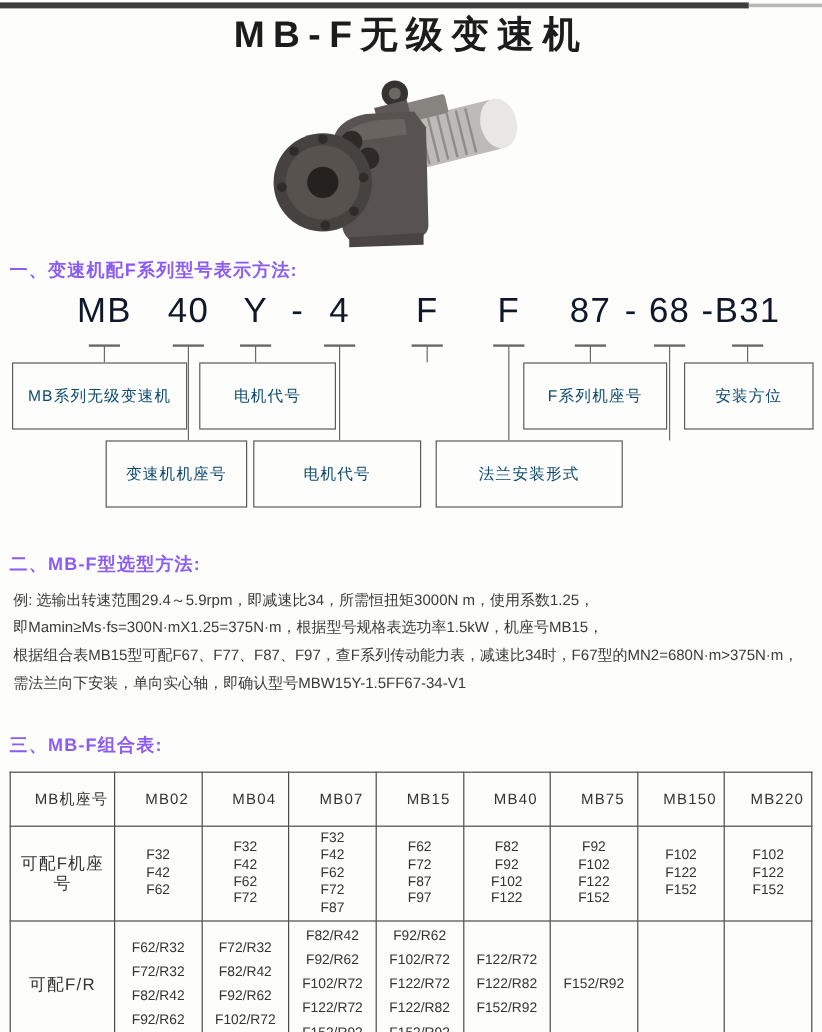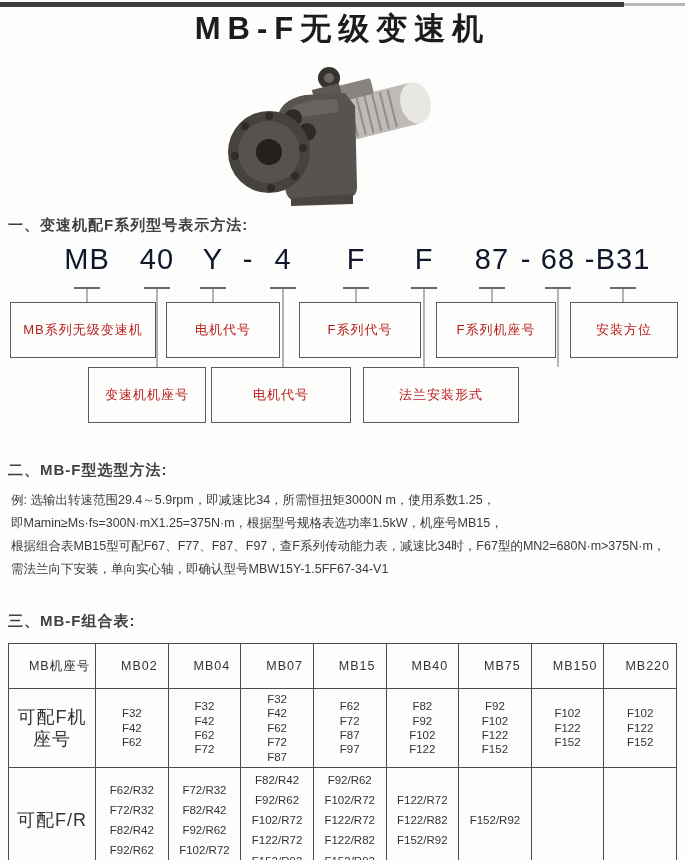--- a/index.html
+++ b/index.html
@@ -13,48 +13,48 @@
   .abs{position:absolute;}
   
   .topbar{left:0;top:2px;width:624px;height:5px;background:#3e3e3e;}
   .topbar-light{left:624px;top:3px;width:61px;height:3px;background:#b8b8b8;}
   
   .title{left:0;top:8px;width:685px;text-align:center;
     font-size:31px;font-weight:bold;letter-spacing:7px;color:#1c1c1c;white-space:nowrap;}
   
   .photo{left:225px;top:52px;width:232px;height:156px;}
   
-  .sec-h{font-size:15px;font-weight:bold;color:#404040;letter-spacing:1px;white-space:nowrap;}
+  .sec-h{font-size:15px;font-weight:bold;color:#8b5cf6;letter-spacing:1px;white-space:nowrap;}
   .sec1{left:8px;top:216px;}
   .sec2{left:8px;top:461px;}
   .sec3{left:8px;top:612px;}
   
   .diagram{left:0;top:243px;width:685px;height:185px;}
   .code-part{position:absolute;top:0;transform:translateX(-50%);
     font-size:29px;color:#0f172a;font-weight:500;letter-spacing:1px;white-space:nowrap;
     font-family:"Liberation Sans","DejaVu Sans",sans-serif;}
   .tick{position:absolute;top:44px;width:26px;height:2px;background:#6a6a6a;transform:translateX(-50%);}
   .vline{position:absolute;width:1px;background:#6a6a6a;transform:translateX(-50%);}
   .dbox{position:absolute;height:54px;border:1px solid #5a5a5a;background:#fdfdfc;
     display:flex;align-items:center;justify-content:center;
-    font-size:13px;color:#b91c1c;letter-spacing:1px;white-space:nowrap;}
+    font-size:13px;color:#0c4a6e;letter-spacing:1px;white-space:nowrap;}
   .dbox.toprow{top:59px;}
   .dbox.botrow{top:124px;}
   
   .body-line{position:absolute;left:11px;width:670px;font-size:12.5px;color:#3a3a3a;white-space:nowrap;}
   
   .combo{left:8px;top:643px;width:669px;border-collapse:collapse;table-layout:fixed;}
   .combo th,.combo td{border:1.5px solid #4c4c4c;text-align:center;vertical-align:middle;
     font-weight:normal;color:#333;padding:2px 1px;overflow:hidden;}
   .combo col.c0{width:87px;}
   .combo tr.hdr th{height:40px;font-size:12.5px;letter-spacing:1px;padding-left:16px;}
   .combo td{white-space:pre-line;font-size:11.5px;}
   .combo tr.r1 td{height:74px;line-height:1.25;}
   .combo tr.r2 td{height:88px;line-height:1.75;}
-  .combo td.rowlabel{font-size:18px;letter-spacing:1px;line-height:1.3;}
+  .combo td.rowlabel{font-size:14px;letter-spacing:1px;line-height:1.3;}
 </style>
 </head>
 <body>
 
 <div class="abs topbar"></div>
 <div class="abs topbar-light"></div>
 
 <div class="abs title">MB-F无级变速机</div>
 
 <div class="abs photo">
@@ -134,21 +134,20 @@
   <div class="vline" style="left:213px;top:45px;height:14px"></div>
   <div class="vline" style="left:283px;top:45px;height:79px"></div>
   <div class="vline" style="left:356px;top:45px;height:14px"></div>
   <div class="vline" style="left:424px;top:45px;height:79px"></div>
   <div class="vline" style="left:492px;top:45px;height:14px"></div>
   <div class="vline" style="left:558px;top:45px;height:79px"></div>
   <div class="vline" style="left:623px;top:45px;height:14px"></div>
 
   <div class="dbox toprow" style="left:10px;width:144px">MB系列无级变速机</div>
   <div class="dbox toprow" style="left:166px;width:112px">电机代号</div>
-  <div class="dbox toprow" style="left:299px;width:120px">F系列代号</div>
   <div class="dbox toprow" style="left:436px;width:118px">F系列机座号</div>
   <div class="dbox toprow" style="left:570px;width:106px">安装方位</div>
 
   <div class="dbox botrow" style="left:88px;width:116px">变速机机座号</div>
   <div class="dbox botrow" style="left:211px;width:138px">电机代号</div>
   <div class="dbox botrow" style="left:363px;width:154px">法兰安装形式</div>
 </div>
 
 <div class="abs sec-h sec2">二、MB-F型选型方法:</div>
 

